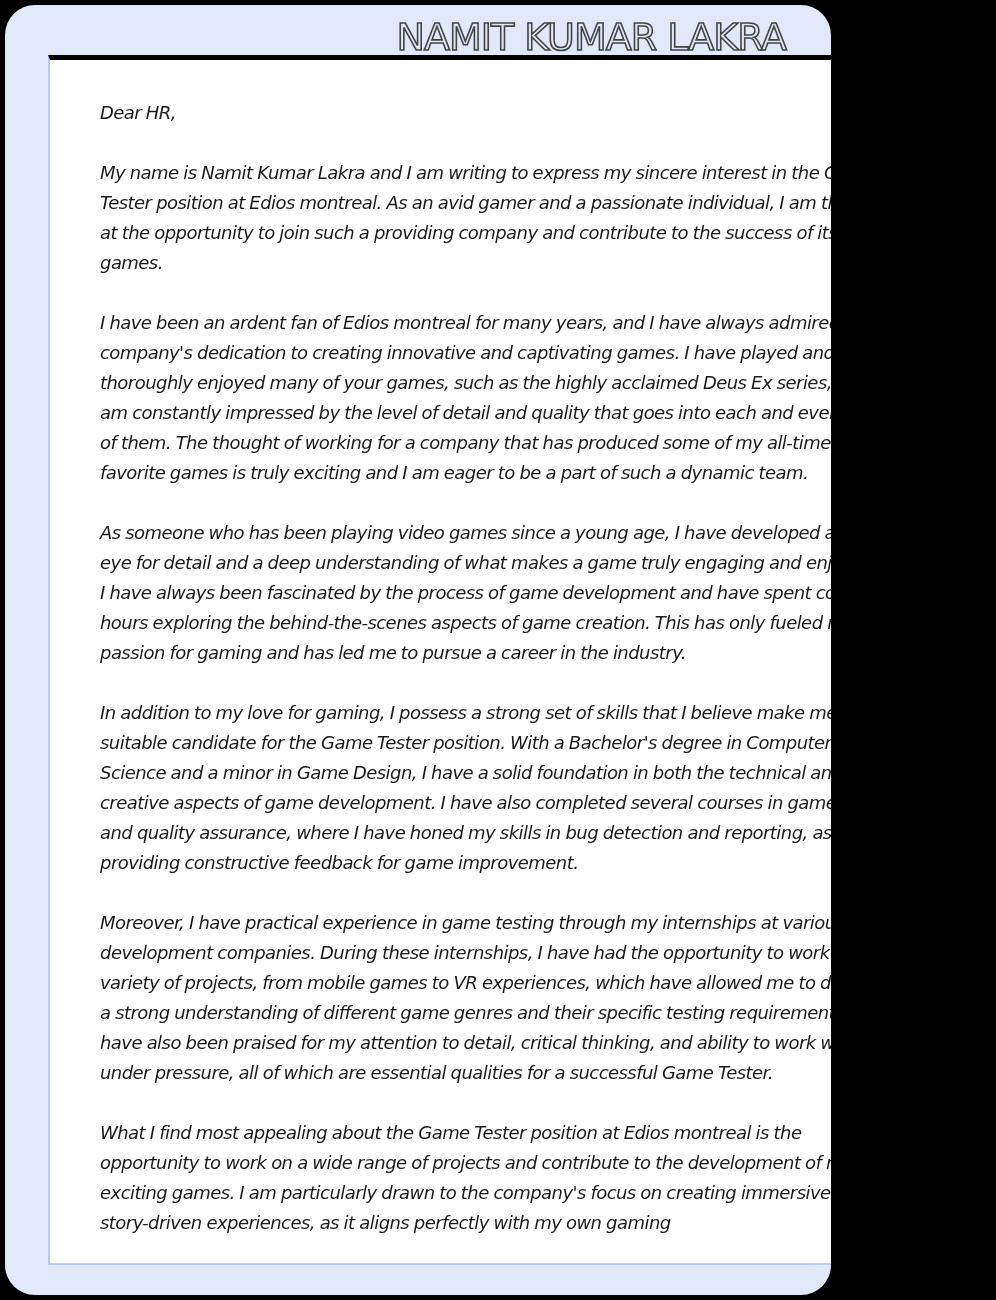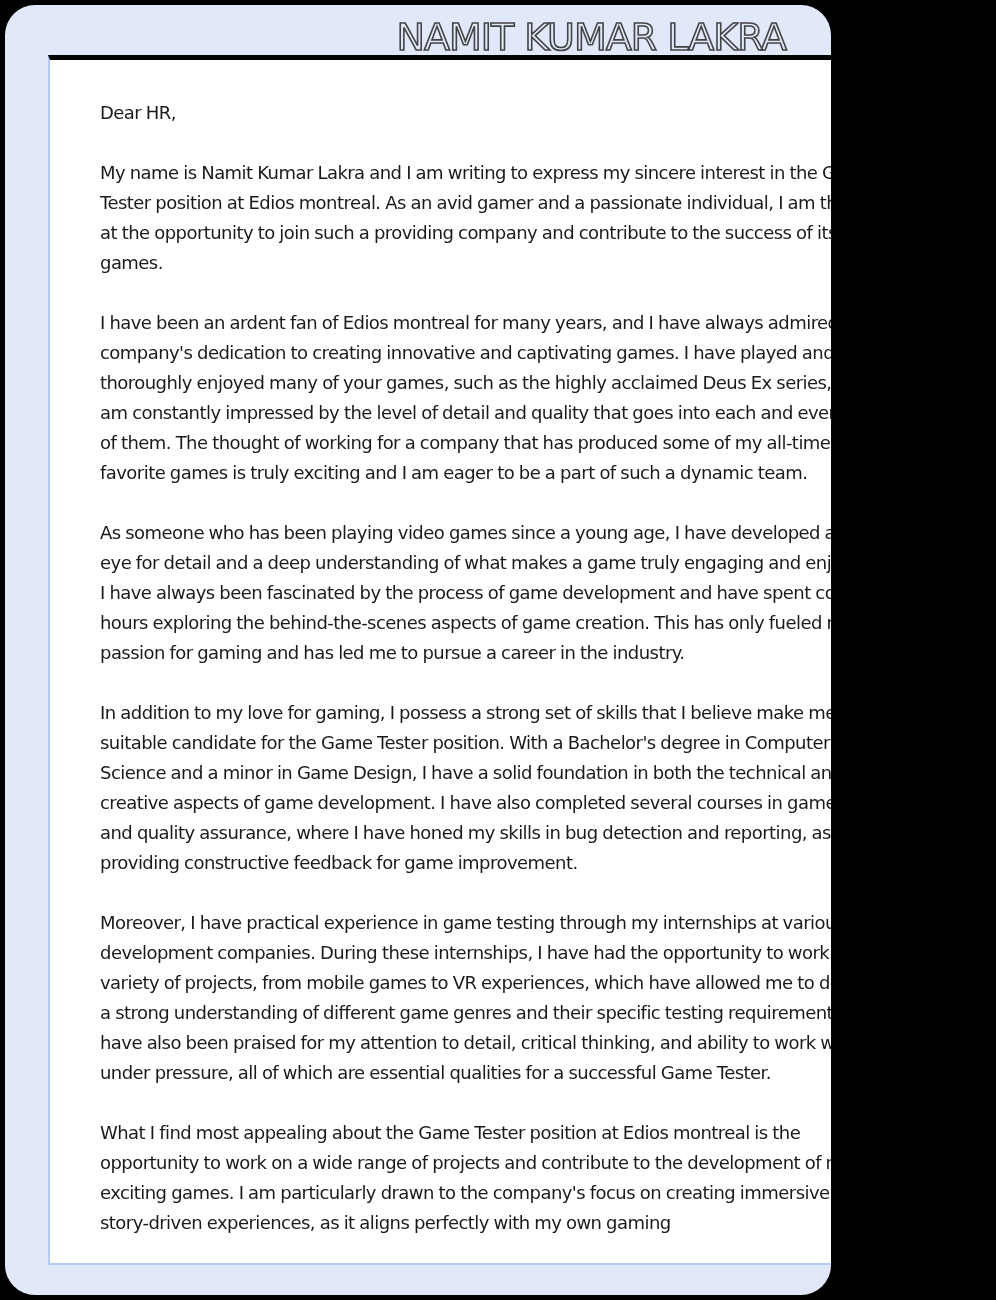--- a/index.html
+++ b/index.html
@@ -56,20 +56,21 @@
     width: 800px;
     font-family: "DejaVu Sans", sans-serif;
     font-size: 18px;
     line-height: 30px;
     color: #1a1a1a;
     letter-spacing: -0.55px;
     word-spacing: -0.5px;
   }
   .letter p {
     margin: 0 0 30px 0;
+    font-style: italic;
   }
   .watermark {
     position: absolute;
     left: 841px;
     top: 1241px;
     font-family: "DejaVu Sans", sans-serif;
     font-size: 16px;
     color: #333;
     letter-spacing: -0.3px;
   }

